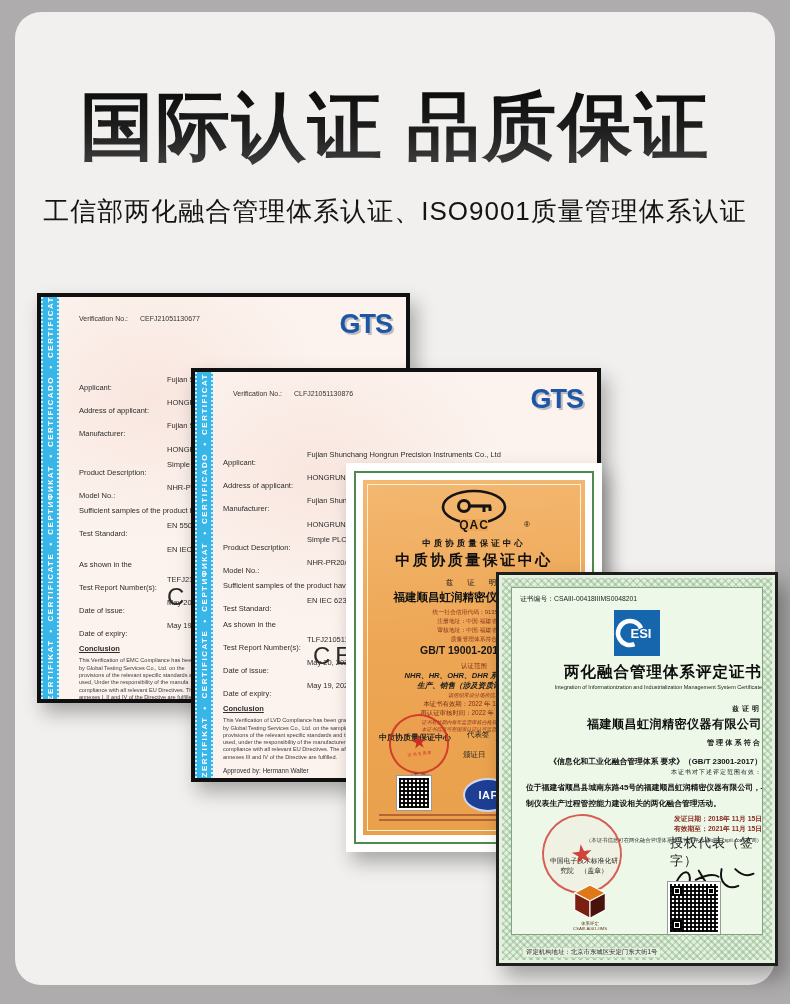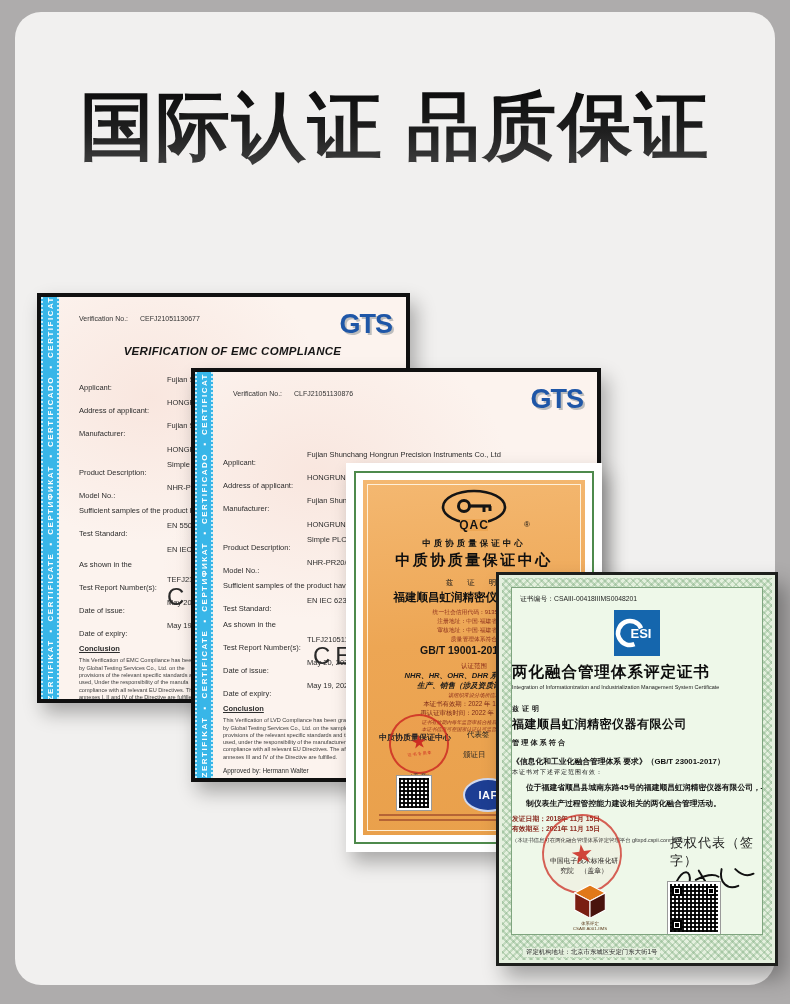--- a/index.html
+++ b/index.html
@@ -75,21 +75,21 @@
   .iaf{position:absolute;left:100px;top:298px;width:46px;height:30px;border-radius:50%;background:#1d3e93;border:2px solid #cfd8ef;display:flex;align-items:center;justify-content:center;color:#fff;font-weight:800;font-size:11px;letter-spacing:.5px;}
   .q-bar{position:absolute;left:16px;height:2px;width:130px;background:rgba(130,40,30,.5);}
 
   
   .cesi{position:absolute;left:481px;top:560px;width:282px;height:394px;z-index:4;background:#1d1f1c;padding:3px;box-sizing:border-box;box-shadow:8px 12px 20px rgba(0,0,0,.32);}
   .cesi-g{position:relative;width:100%;height:100%;background:#e4f0de;box-sizing:border-box;padding:12px 12px 28px 12px;}
   .cesi-g::before{content:"";position:absolute;inset:3px;background:
     repeating-linear-gradient(45deg, rgba(108,160,110,.32) 0 2px, transparent 2px 5px),
     repeating-linear-gradient(-45deg, rgba(108,160,110,.28) 0 2px, transparent 2px 5px);}
   .cesi-p{position:relative;width:100%;height:100%;background:#eef8e9;border:1px solid #7fa57f;box-sizing:border-box;overflow:hidden;}
-  .cc{position:absolute;left:0;right:0;text-align:left;white-space:nowrap;}
+  .cc{position:absolute;left:0;right:0;text-align:right;white-space:nowrap;}
   .c-serial{position:absolute;left:8px;top:6px;font-size:6.8px;color:#1e1e1e;white-space:nowrap;}
   .c-logo{position:absolute;left:50%;top:22px;transform:translateX(-50%);}
   .c-title{top:74px;font-size:15.5px;font-weight:800;letter-spacing:1px;color:#0d0d0d;}
   .c-sub{top:96px;font-size:5.5px;color:#222;}
   .c-prove{top:116px;font-size:7px;font-weight:bold;color:#1a1a1a;letter-spacing:3px;}
   .c-company{top:128px;font-size:12px;font-weight:800;color:#0f0f0f;letter-spacing:.5px;}
   .c-conform{top:150px;font-size:7.2px;font-weight:bold;color:#1a1a1a;letter-spacing:2px;}
   .c-std{top:161px;font-size:7.8px;font-weight:800;color:#111;margin-top:7px;}
   .c-intro{top:180px;font-size:6px;color:#222;letter-spacing:1px;}
   .c-scope{position:absolute;left:14px;right:8px;font-size:7.8px;font-weight:700;color:#141414;white-space:nowrap;}
@@ -106,31 +106,31 @@
   .qr-eye::after{content:"";position:absolute;inset:1px;background:#000;}
   .c-addr{position:absolute;left:24px;bottom:6px;font-size:6.4px;color:#2a2a2a;background:#e4f0de;padding:0 3px;z-index:2;}
 </style>
 </head>
 <body>
 
 <div class="stage">
   <div class="card">
 
     <div class="title">国际认证 品质保证</div>
+    <div class="sub1">工信部两化融合管理体系认证、ISO9001质量管理体系认证</div>
 
     <div class="gts emc">
       <div class="gts-in">
         <div class="band">
             <span>ZERTIFIKAT ▪ CERTIFICATE ▪ СЕРТИФИКАТ ▪ CERTIFICADO ▪ CERTIFICAT</span>
           </div>
         <div class="gts-logo">GTS</div>
         <div class="verif">
           <span>Verification No.:</span><span class="vno">CEFJ21051130677</span>
         </div>
-        <div class="gts-title">VERIFICATION OF EMC COMPLIANCE</div>
         <div class="gts-fields">
           <div class="frow">
               <span class="flabel">Applicant:</span>
               <span class="fval">Fujian Shunchang</span>
             </div>
           <div class="frow">
               <span class="flabel">Address of applicant:</span>
               <span class="fval">HONGRUN HIGH-</span>
             </div>
           <div class="frow">

